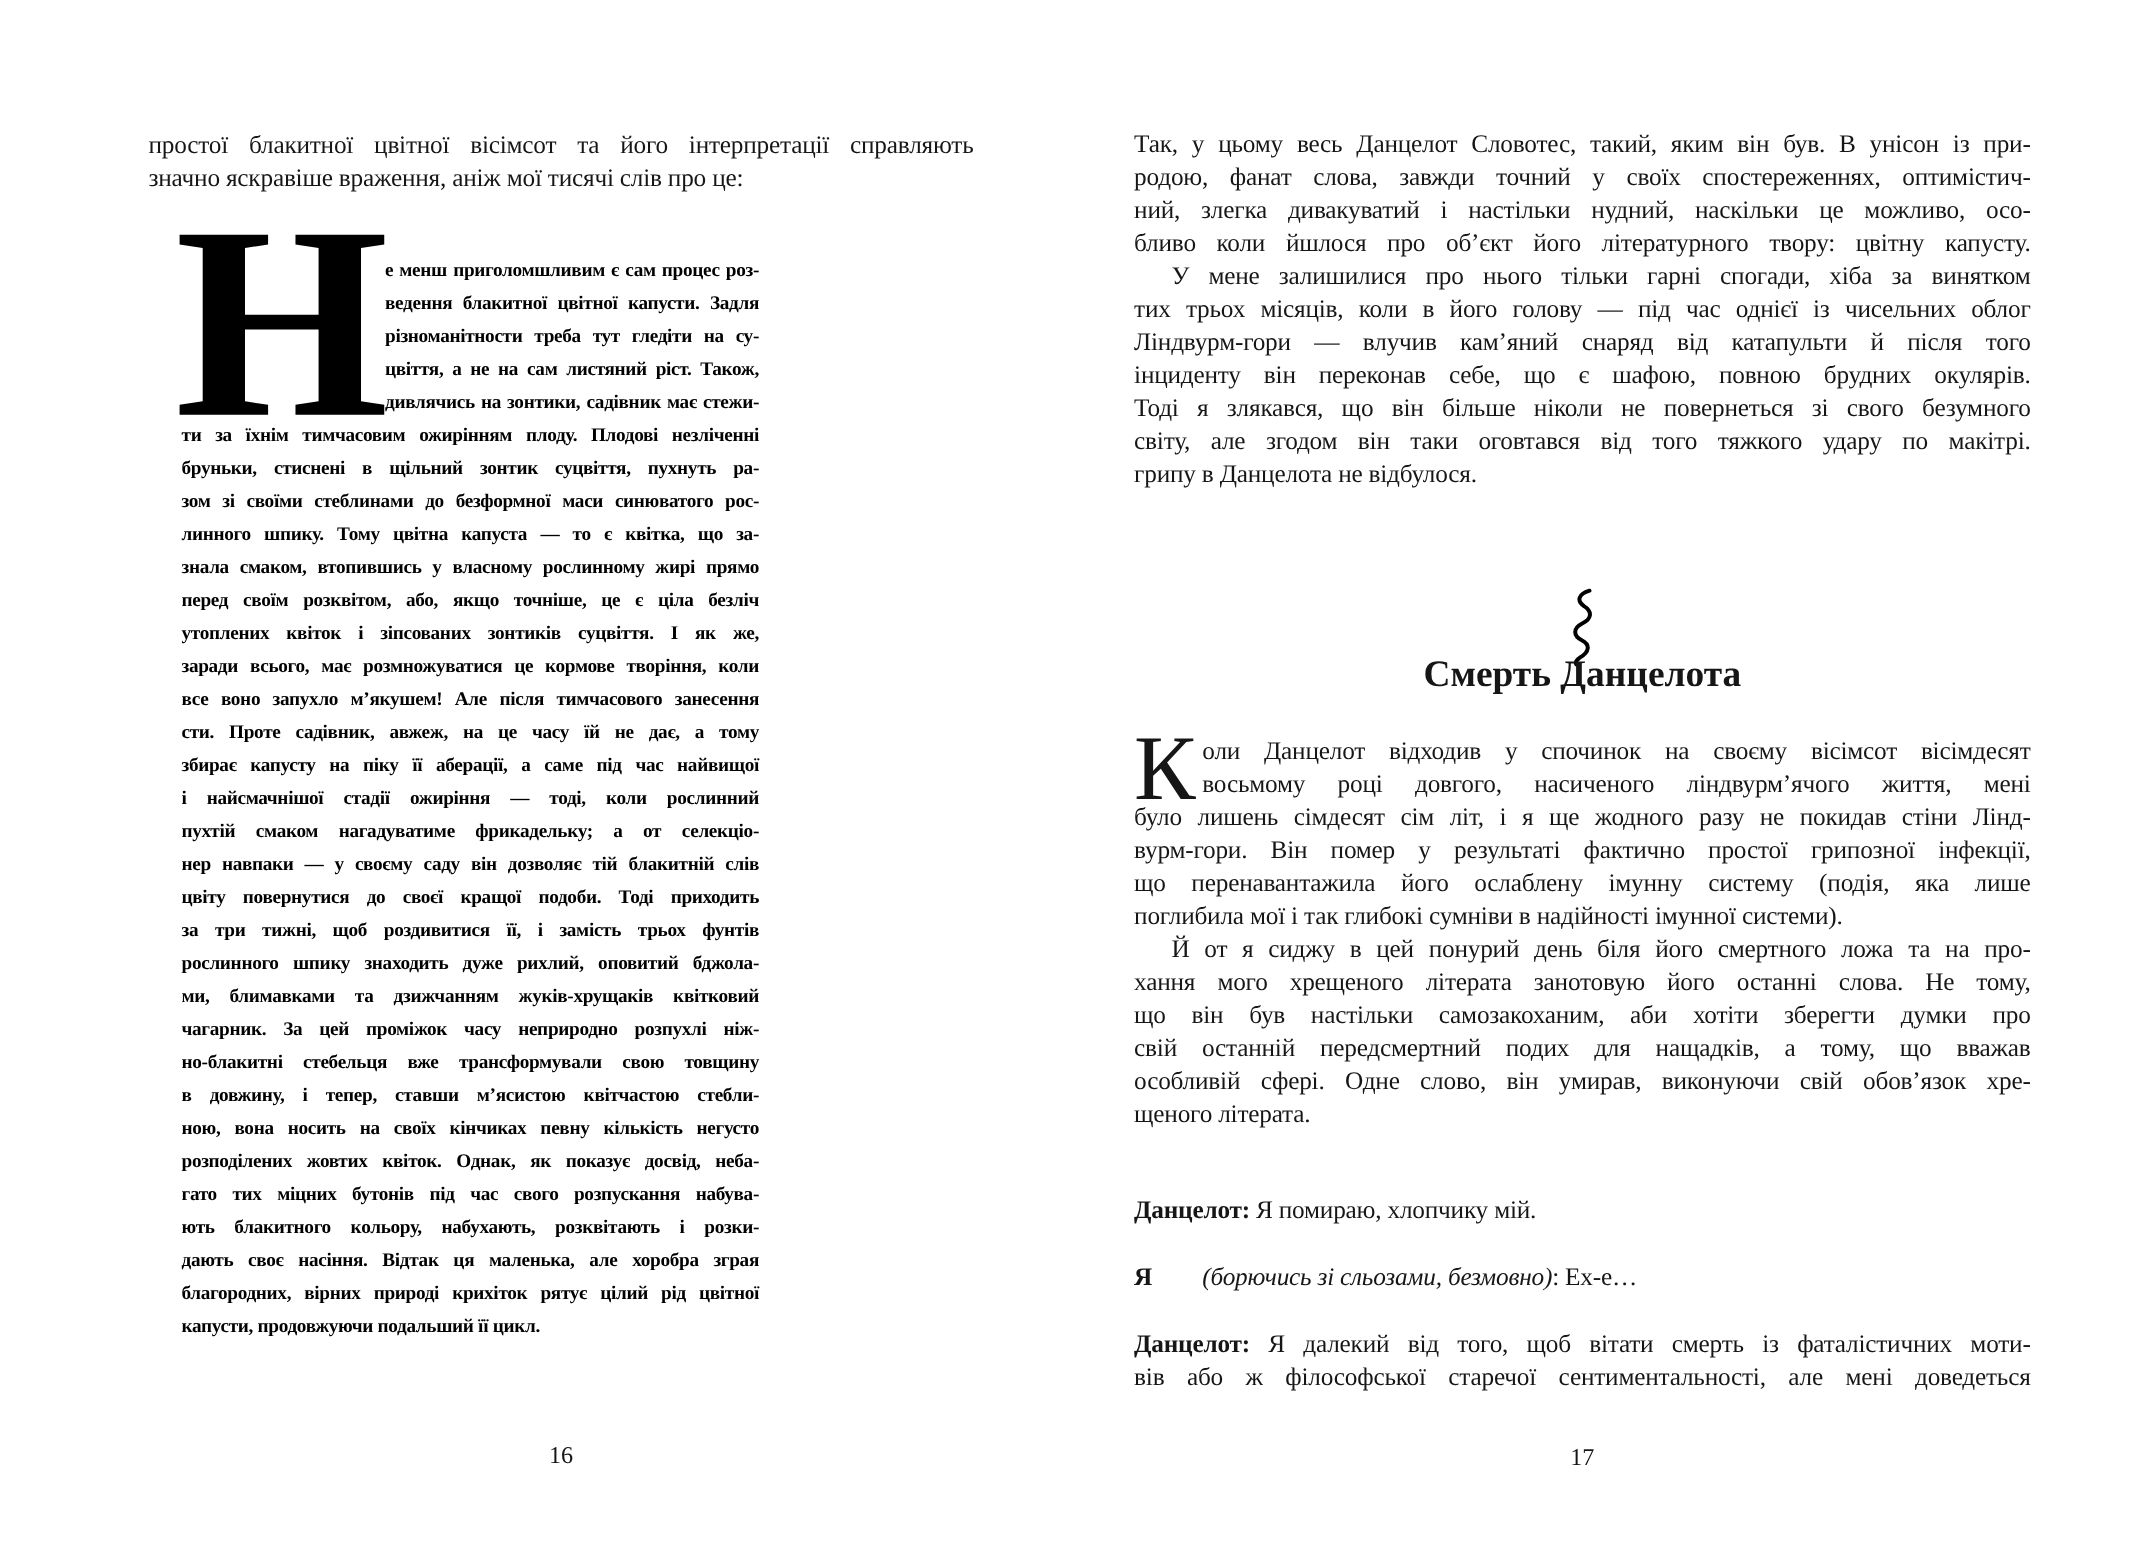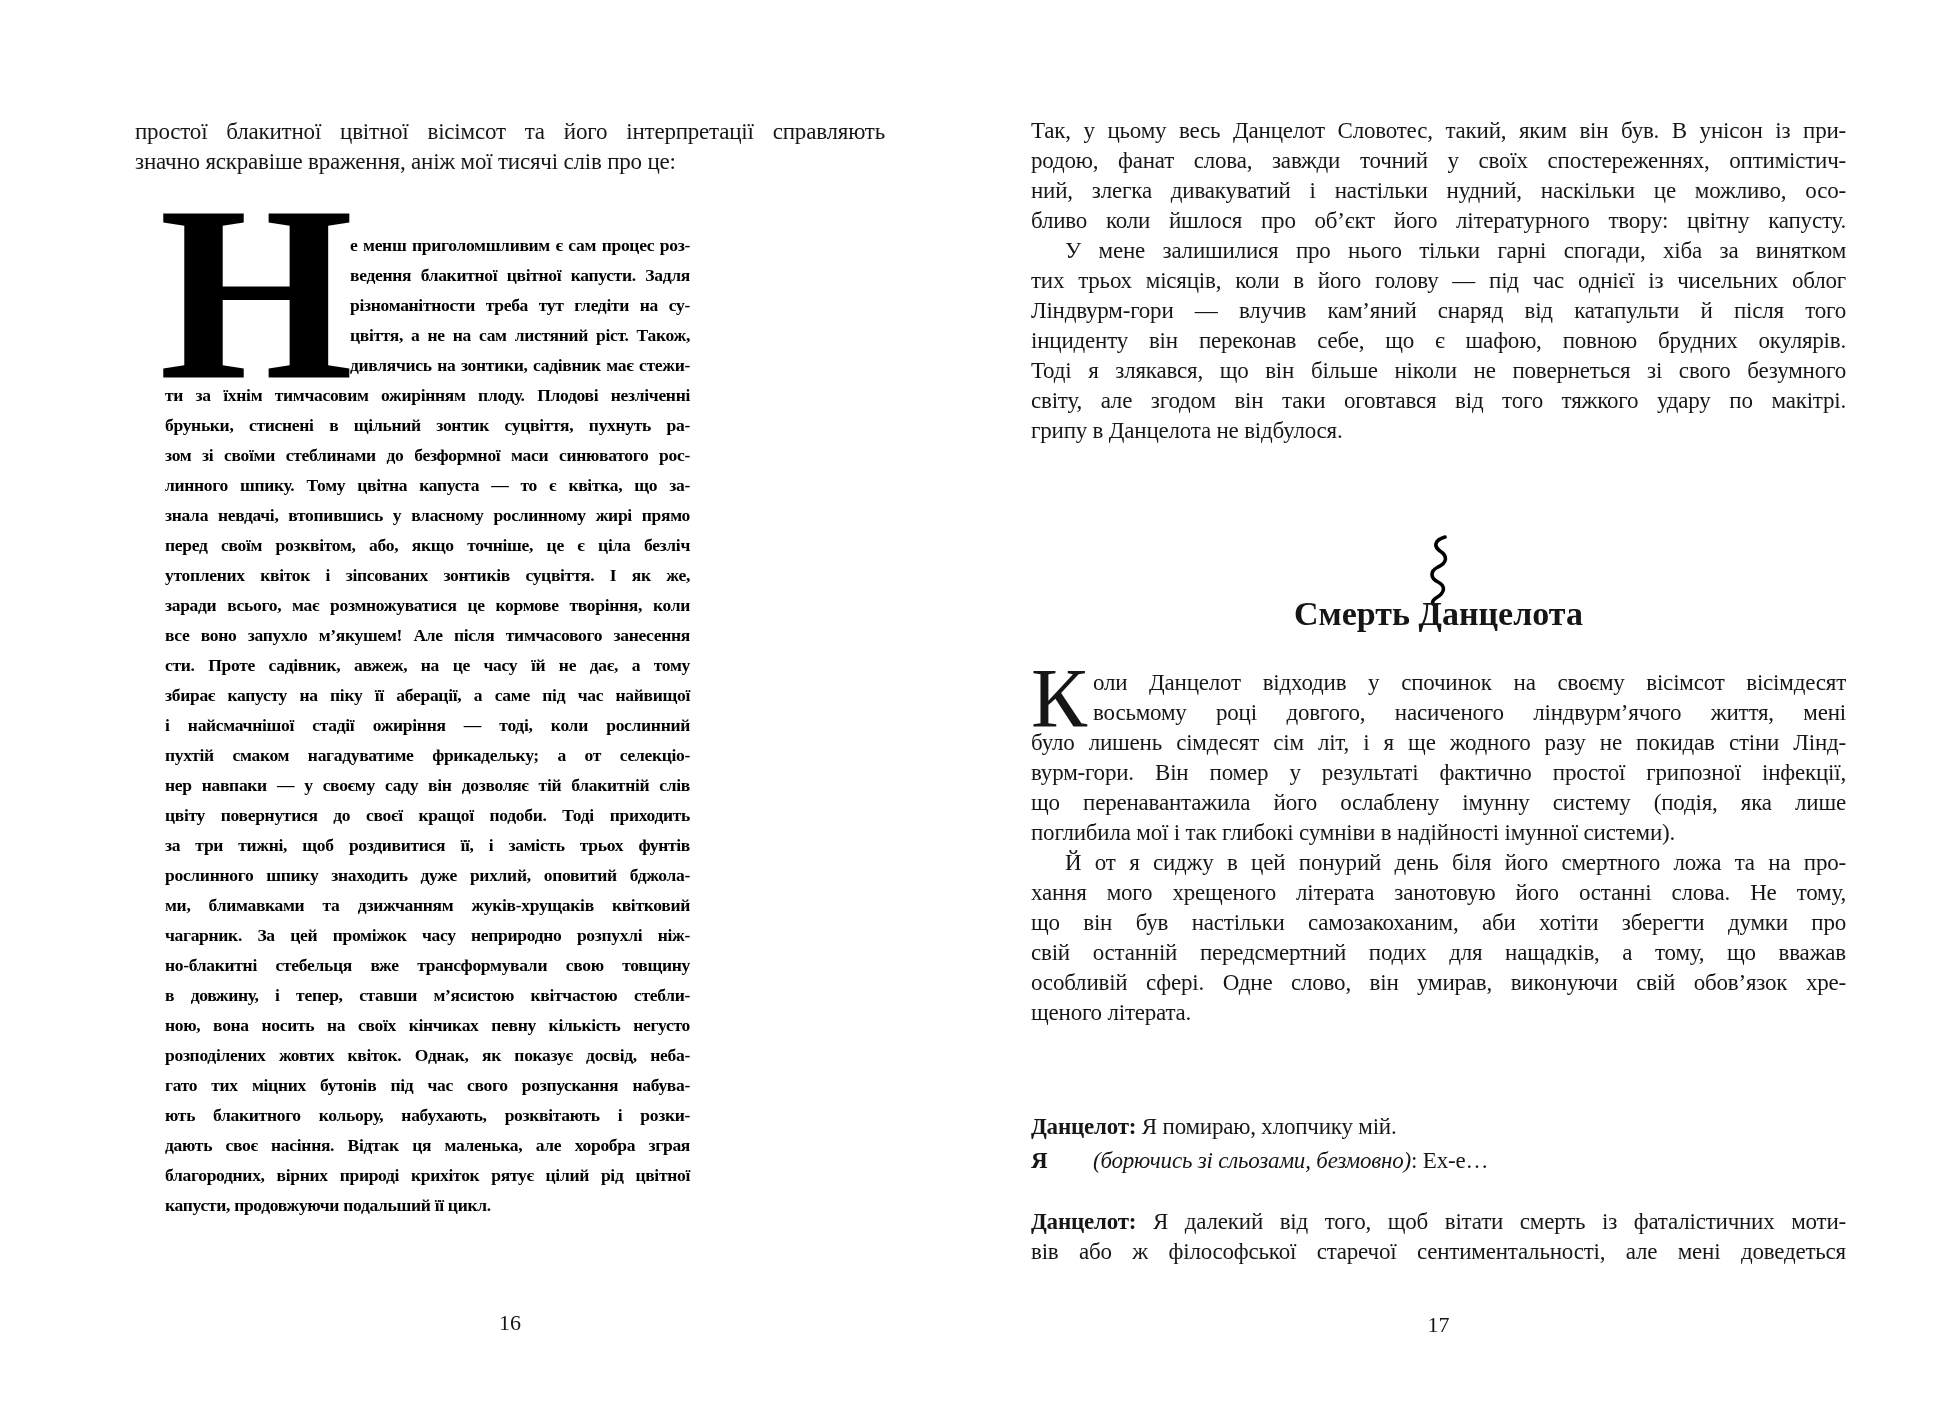--- a/index.html
+++ b/index.html
@@ -32,21 +32,21 @@
 
   
   .right-col{left:1031px;top:0;width:815px;height:1264px;font-size:23px;line-height:30px;letter-spacing:-0.2px;}
   .right-col .abs{left:0;right:0;}
   .rp-top{top:116px;}
   .ornament{top:534px;text-align:center;height:72px;}
   .ornament svg{display:inline-block;}
   .section-heading{top:599px;text-align:center;font-size:34px;font-weight:bold;letter-spacing:0;}
   .rp-mid{top:668px;}
   .rp-mid .cap2{float:left;width:62px;height:60px;font-size:84px;line-height:62px;}
-  .d1{top:1085px;margin-top:27px;}
+  .d1{top:1085px;}
   .d2{top:1146px;}
   .d3{top:1207px;}
   .b{font-weight:bold;}
   .i{font-style:italic;padding-left:40px;}
   .pagenum{top:1310px;text-align:center;font-size:22px;letter-spacing:0;}
   .pn-left{left:135px;width:750px;}
 </style>
 </head>
 <body>
 
@@ -61,21 +61,21 @@
   <div>
       <div class="line">е менш приголомшливим є сам процес роз-</div>
       <div class="line">ведення блакитної цвітної капусти. Задля</div>
       <div class="line">різноманітности треба тут гледіти на су-</div>
       <div class="line">цвіття, а не на сам листяний ріст. Також,</div>
       <div class="line">дивлячись на зонтики, садівник має стежи-</div>
       <div class="line">ти за їхнім тимчасовим ожирінням плоду. Плодові незліченні</div>
       <div class="line">бруньки, стиснені в щільний зонтик суцвіття, пухнуть ра-</div>
       <div class="line">зом зі своїми стеблинами до безформної маси синюватого рос-</div>
       <div class="line">линного шпику. Тому цвітна капуста — то є квітка, що за-</div>
-      <div class="line">знала невдачі, втопившись у власному рослинному жирі прямо</div>
+      <div class="line">знала смаком, втопившись у власному рослинному жирі прямо</div>
       <div class="line">перед своїм розквітом, або, якщо точніше, це є ціла безліч</div>
       <div class="line">утоплених квіток і зіпсованих зонтиків суцвіття. І як же,</div>
       <div class="line">заради всього, має розмножуватися це кормове творіння, коли</div>
       <div class="line">все воно запухло м’якушем! Але після тимчасового занесення</div>
       <div class="line">сти. Проте садівник, авжеж, на це часу їй не дає, а тому</div>
       <div class="line">збирає капусту на піку її аберації, а саме під час найвищої</div>
       <div class="line">і найсмачнішої стадії ожиріння — тоді, коли рослинний</div>
       <div class="line">пухтій смаком нагадуватиме фрикадельку; а от селекціо-</div>
       <div class="line">нер навпаки — у своєму саду він дозволяє тій блакитній слів</div>
       <div class="line">цвіту повернутися до своєї кращої подоби. Тоді приходить</div>

